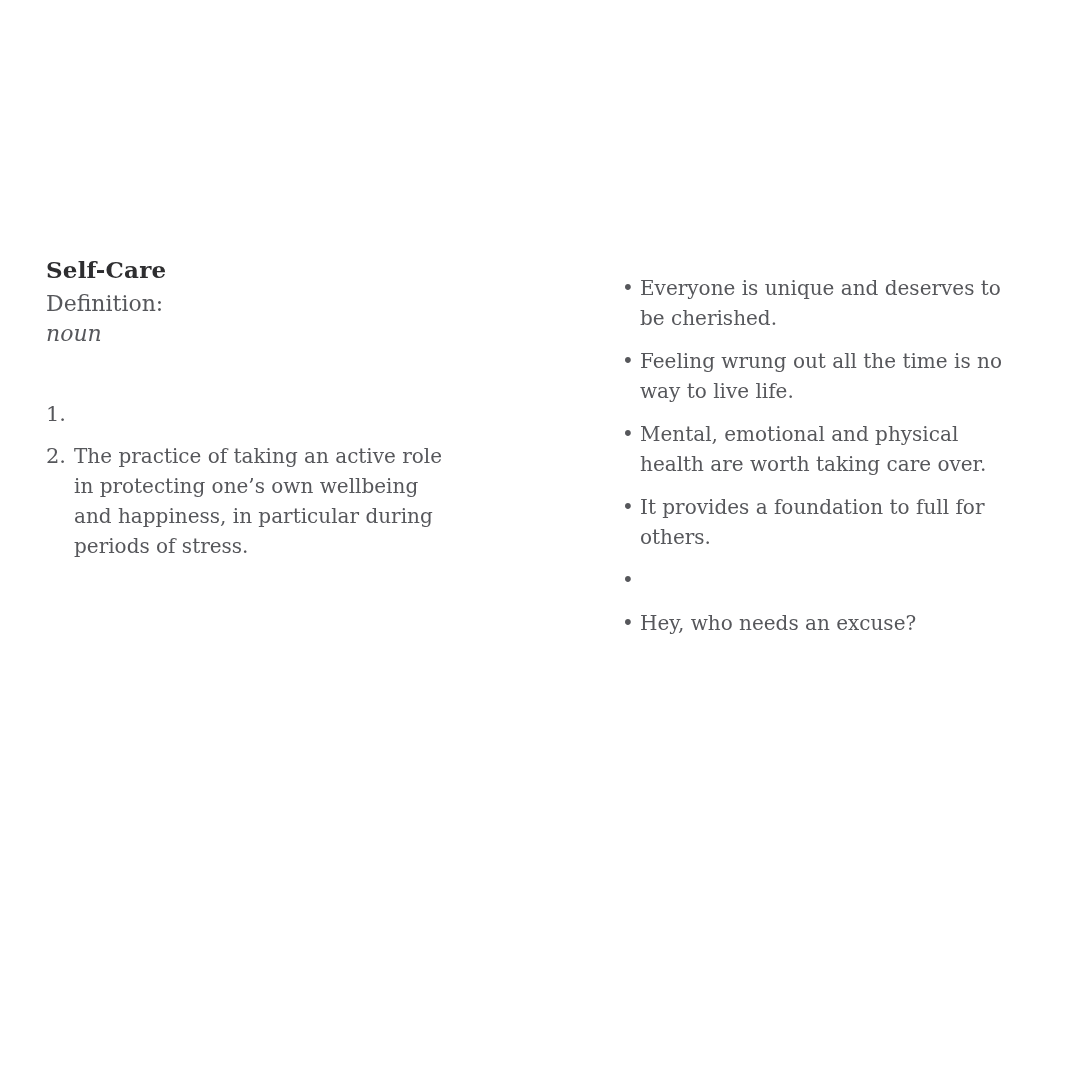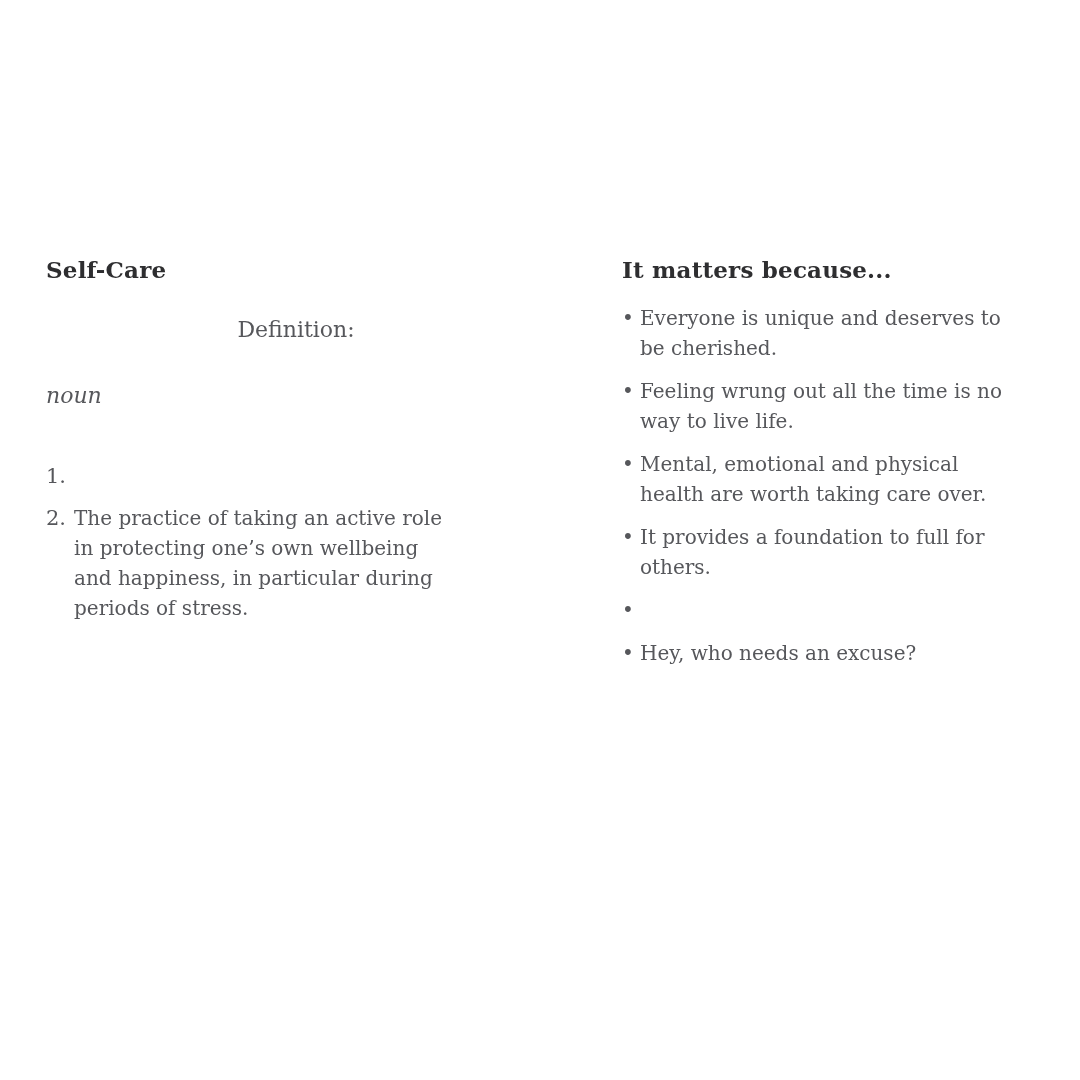--- a/index.html
+++ b/index.html
@@ -30,22 +30,22 @@
     color: #2e2e30;
     letter-spacing: 0.2px;
   }
   .sub {
     margin: 0;
     font-size: 22px;
     line-height: 30px;
     font-weight: normal;
     color: #56575b;
   }
-  .sub-first { margin-top: 30px; text-align: center; }
-  .italic { font-style: italic; margin-top: 36px; }
+  .sub-first { margin-top: 4px; }
+  .italic { font-style: italic; }
 
   .def-list {
     list-style: none;
     margin: 50px 0 0 0;
     padding: 0;
   }
   .def-item {
     display: flex;
     align-items: flex-start;
     margin-top: 12px;
@@ -99,21 +99,20 @@
         <span class="def-num">2.</span>
         <span class="item-text">The practice of taking an active role
 in protecting one’s own wellbeing
 and happiness, in particular during
 periods of stress.</span>
       </li>
     </ol>
   </div>
 
   <div class="col col-right">
-    <h1 class="col-title">It matters because...</h1>
 
     <ul class="bullet-list">
       <li class="bullet-item">
         <span class="bullet-marker">•</span>
         <span class="item-text">Everyone is unique and deserves to
 be cherished.</span>
       </li>
       <li class="bullet-item">
         <span class="bullet-marker">•</span>
         <span class="item-text">Feeling wrung out all the time is no

